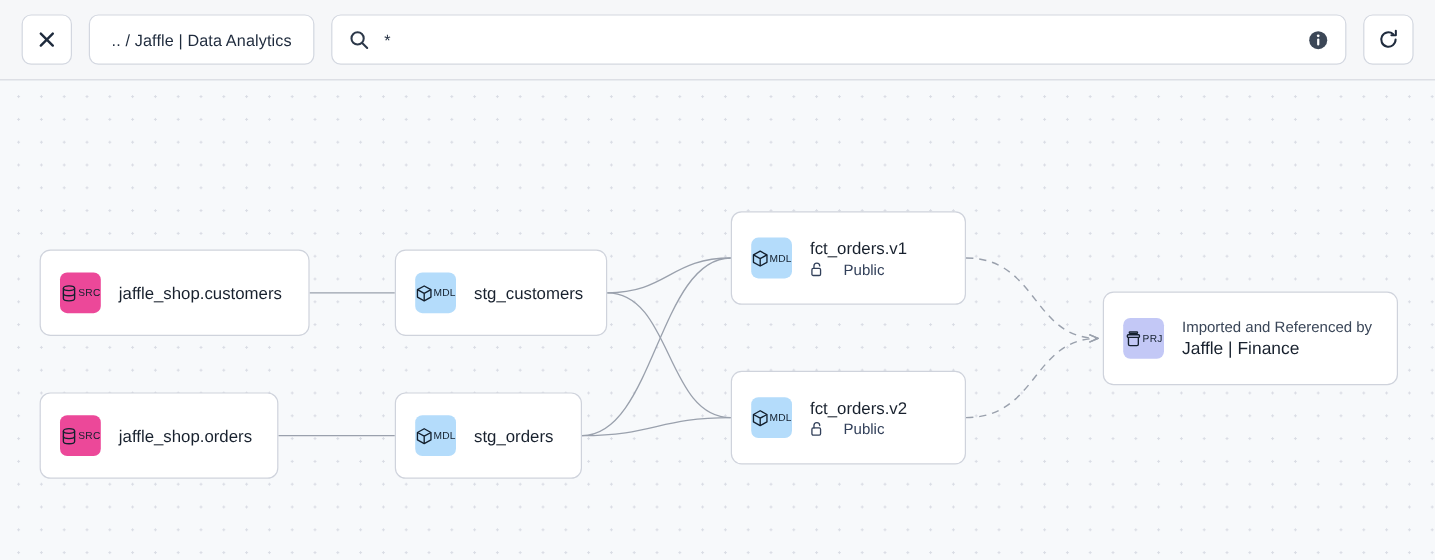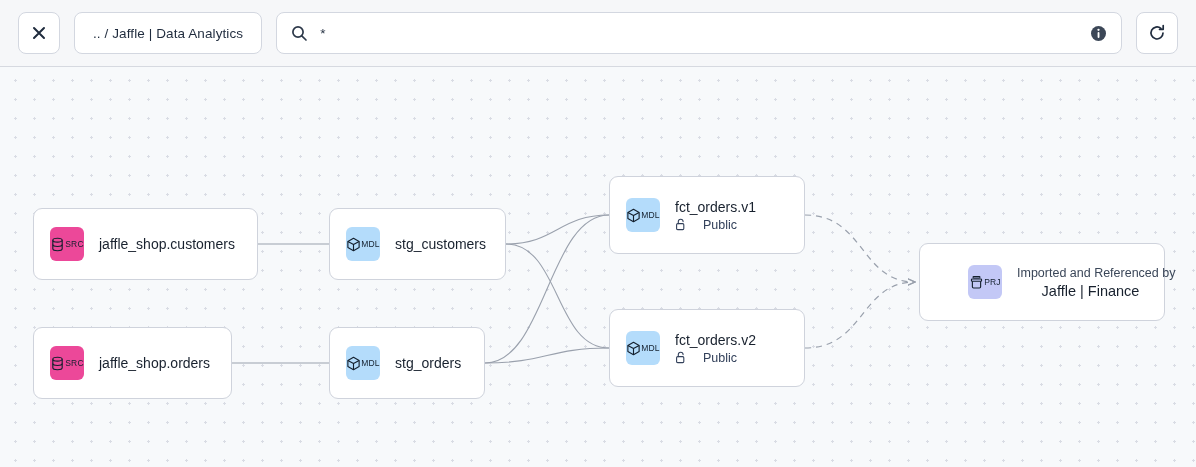--- a/index.html
+++ b/index.html
@@ -105,23 +105,23 @@
   .badge svg { display: block; }
   .badge-text {
     font-size: 8.5px;
     line-height: 9px;
     letter-spacing: .2px;
     font-family: "Liberation Sans", sans-serif;
     color: #14202e;
   }
   .badge-src { background: #ec4899; }
   .badge-mdl { background: #b4dcfb; }
-  .badge-prj { background: #c3c8f6; margin-left: 32px; }
-
-  .node-body { display: flex; flex-direction: column; gap: 3px; min-width: 0; text-align: center; }
+  .badge-prj { background: #c3c8f6; }
+
+  .node-body { display: flex; flex-direction: column; gap: 3px; min-width: 0; }
   .node-title { font-size: 14px; color: #18212e; white-space: nowrap; }
   .node-sub {
     font-size: 12.5px; color: #32405a;
     display: flex; align-items: center; gap: 16px;
     white-space: nowrap;
   }
   .node-sub svg { display:block; flex:0 0 auto; }
   .node-meta { font-size: 12.5px; color: #3a4658; white-space: nowrap; }
   .node-meta-main { font-size: 14.5px; color: #18212e; white-space: nowrap; }
 </style>

